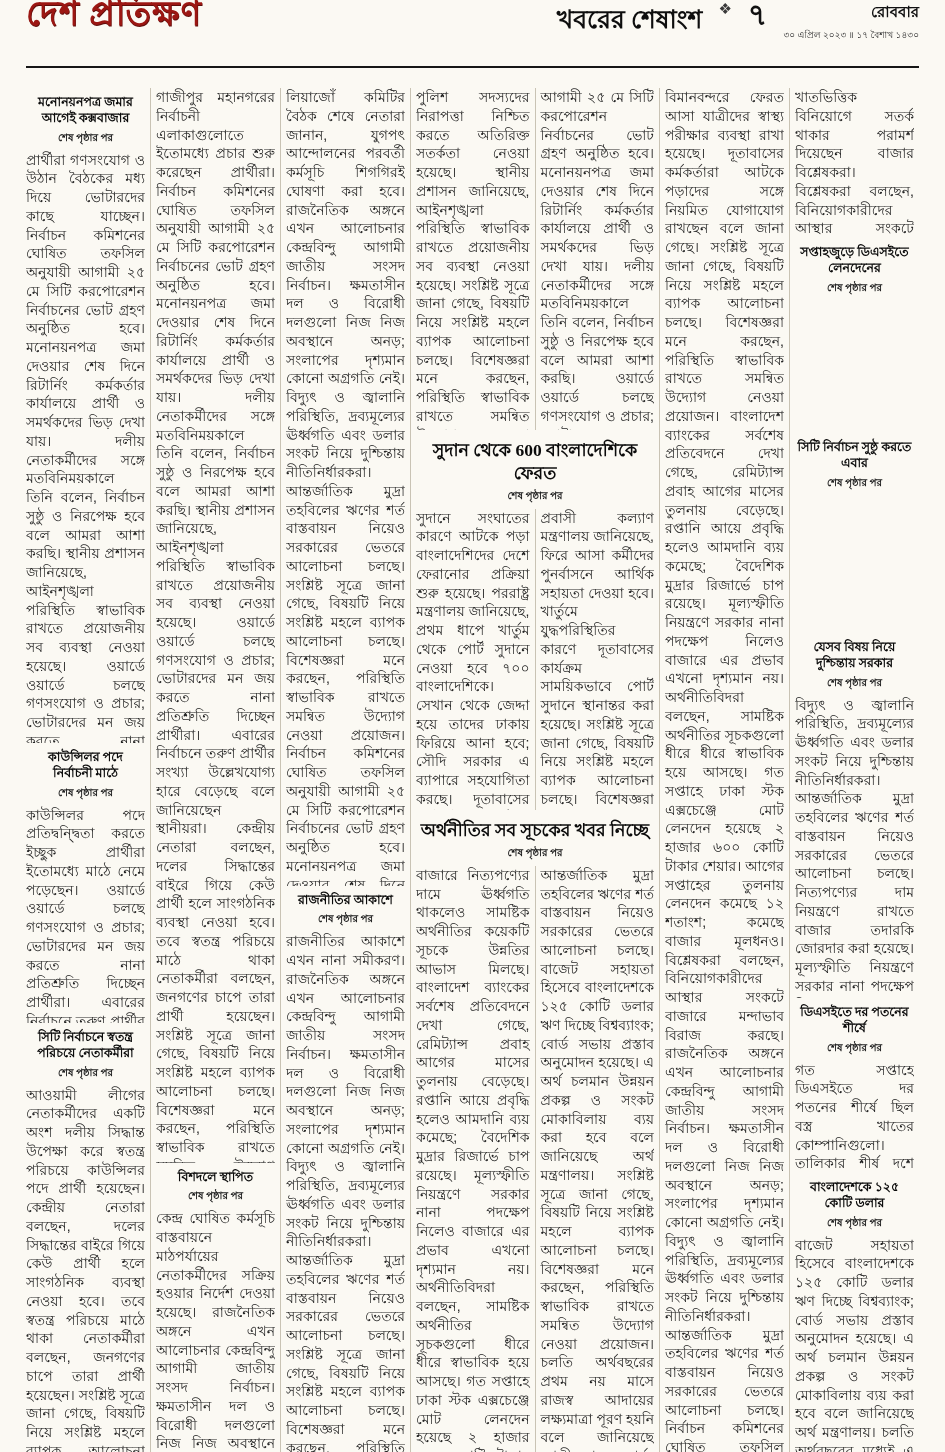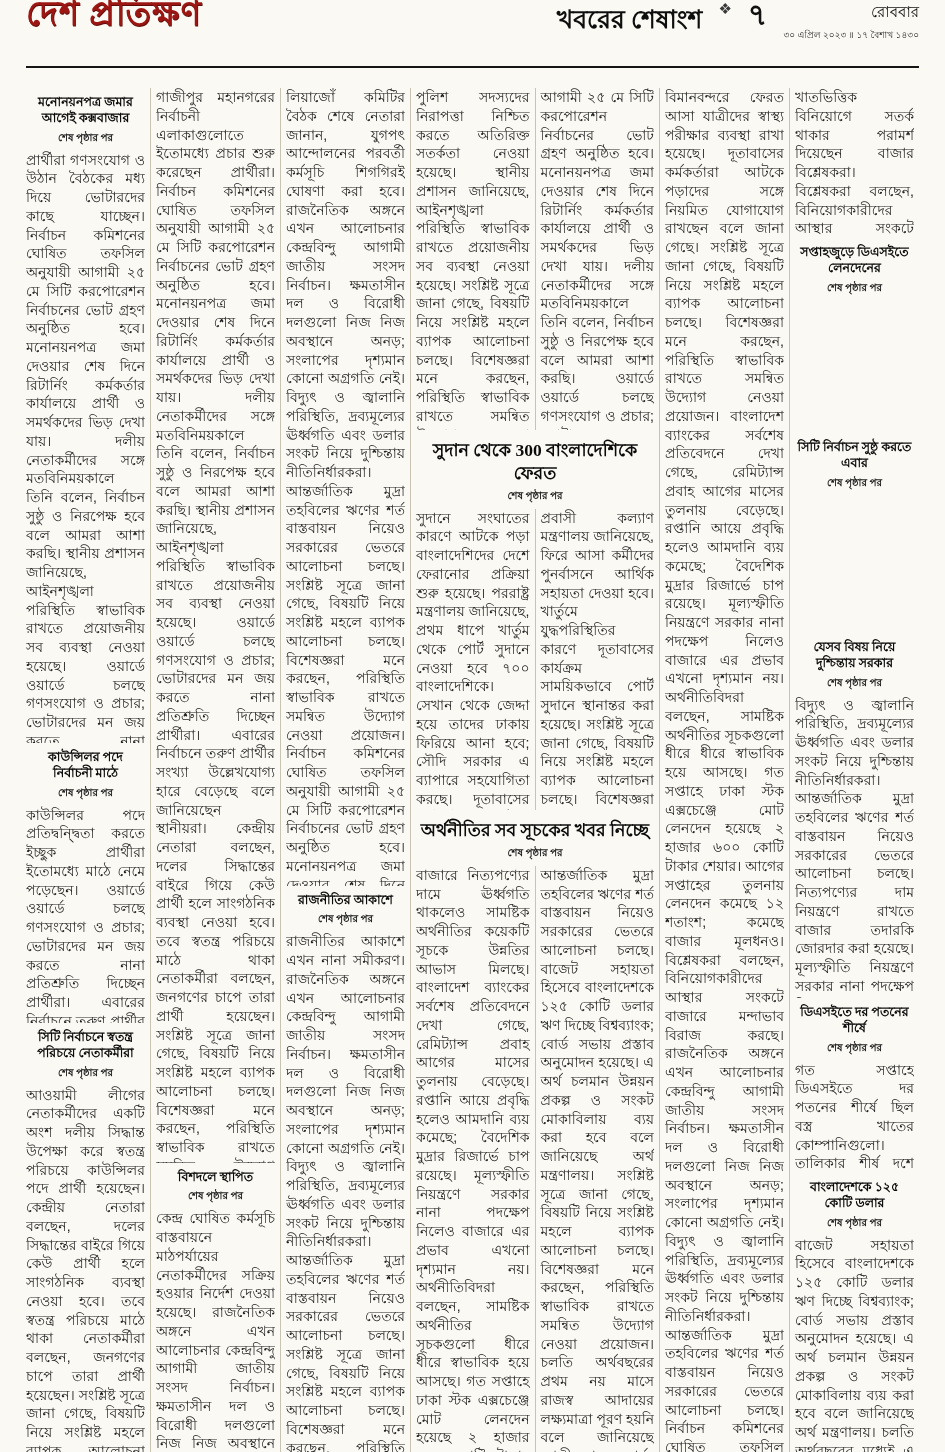--- a/index.html
+++ b/index.html
@@ -12,21 +12,21 @@
   
   .header { display:flex; align-items:flex-end; justify-content:space-between; height:56px; padding-bottom:22px; }
   .brand { display:flex; flex-direction:column; }
   .tagline { font-size:7.5px; color:#6b6257; letter-spacing:2px; margin-bottom:1px; }
   .brand-name { font-size:34px; font-weight:bold; color:#9c1713; letter-spacing:1px; text-shadow:0.5px 0.5px 0 #5e0d0b; font-family:"Liberation Serif","DejaVu Serif",serif; }
   .header-right { display:flex; gap:16px; }
   .section-title { font-size:25px; font-weight:bold; color:#0e0e0e; font-family:"Liberation Serif","DejaVu Serif",serif; }
   .ornament { font-size:15px; color:#3a3a3a; padding-bottom:3px; }
   .page-number { font-size:30px; font-weight:bold; color:#111; line-height:1; }
   .date-block { display:flex; flex-direction:column; align-items:flex-end; padding-bottom:1px; }
-  .day { font-size:15px; font-weight:normal; color:#111; }
+  .day { font-size:15px; font-weight:bold; color:#111; }
   .date { font-size:9px; color:#222; margin-top:3px; }
   .header-rule { border-top:2.5px solid #161616; }
   
   .columns { display:flex; height:1368px; margin-top:20px; }
   .col { flex:1 1 0; padding:0 5px; border-left:1px solid #c9c3b4; display:flex; flex-direction:column; overflow:hidden; min-width:0; }
   .col:first-child { border-left:none; padding-left:0; }
   .col-wide { flex:2 1 0; }
   .block { overflow:hidden; display:flex; flex-direction:column; flex:0 0 auto; }
   .block.fill { flex:1 1 auto; }
   .headline { font-weight:bold; text-align:center; font-size:12.5px; line-height:1.3; padding:6px 2px 2px; color:#0b0b0b; font-family:"Liberation Serif","DejaVu Serif",serif; }
@@ -98,21 +98,21 @@
         <div class="continued">শেষ পৃষ্ঠার পর</div>
         <div class="body-text">রাজনীতির আকাশে এখন নানা সমীকরণ। রাজনৈতিক অঙ্গনে এখন আলোচনার কেন্দ্রবিন্দু আগামী জাতীয় সংসদ নির্বাচন। ক্ষমতাসীন দল ও বিরোধী দলগুলো নিজ নিজ অবস্থানে অনড়; সংলাপের দৃশ্যমান কোনো অগ্রগতি নেই। বিদ্যুৎ ও জ্বালানি পরিস্থিতি, দ্রব্যমূল্যের ঊর্ধ্বগতি এবং ডলার সংকট নিয়ে দুশ্চিন্তায় নীতিনির্ধারকরা। আন্তর্জাতিক মুদ্রা তহবিলের ঋণের শর্ত বাস্তবায়ন নিয়েও সরকারের ভেতরে আলোচনা চলছে। সংশ্লিষ্ট সূত্রে জানা গেছে, বিষয়টি নিয়ে সংশ্লিষ্ট মহলে ব্যাপক আলোচনা চলছে। বিশেষজ্ঞরা মনে করছেন, পরিস্থিতি স্বাভাবিক রাখতে সমন্বিত উদ্যোগ নেওয়া প্রয়োজন। কেন্দ্রীয় নেতারা বলছেন, দলের সিদ্ধান্তের বাইরে গিয়ে কেউ প্রার্থী হলে সাংগঠনিক ব্যবস্থা নেওয়া হবে। তবে স্বতন্ত্র পরিচয়ে মাঠে থাকা নেতাকর্মীরা বলছেন, জনগণের চাপে তারা প্রার্থী হয়েছেন। আগামী দিনের কর্মসূচি নিয়ে দলগুলোর ভেতরে চলছে হিসাব-নিকাশ।</div>
       </article>
     </section>
 
     <section class="col col-wide">
       <article class="block" style="height:342px">
         <div class="body-text two-col">পুলিশ সদস্যদের নিরাপত্তা নিশ্চিত করতে অতিরিক্ত সতর্কতা নেওয়া হয়েছে। স্থানীয় প্রশাসন জানিয়েছে, আইনশৃঙ্খলা পরিস্থিতি স্বাভাবিক রাখতে প্রয়োজনীয় সব ব্যবস্থা নেওয়া হয়েছে। সংশ্লিষ্ট সূত্রে জানা গেছে, বিষয়টি নিয়ে সংশ্লিষ্ট মহলে ব্যাপক আলোচনা চলছে। বিশেষজ্ঞরা মনে করছেন, পরিস্থিতি স্বাভাবিক রাখতে সমন্বিত উদ্যোগ নেওয়া প্রয়োজন। নির্বাচন কমিশনের কর্মকর্তারা জানান, মনোনয়নপত্র যাচাই-বাছাই শেষে বৈধ প্রার্থীদের তালিকা প্রকাশ করা হবে। প্রতীক বরাদ্দের পর শুরু হবে আনুষ্ঠানিক প্রচার। নির্বাচন কমিশনের ঘোষিত তফসিল অনুযায়ী আগামী ২৫ মে সিটি করপোরেশন নির্বাচনের ভোট গ্রহণ অনুষ্ঠিত হবে। মনোনয়নপত্র জমা দেওয়ার শেষ দিনে রিটার্নিং কর্মকর্তার কার্যালয়ে প্রার্থী ও সমর্থকদের ভিড় দেখা যায়। দলীয় নেতাকর্মীদের সঙ্গে মতবিনিময়কালে তিনি বলেন, নির্বাচন সুষ্ঠু ও নিরপেক্ষ হবে বলে আমরা আশা করছি। ওয়ার্ডে ওয়ার্ডে চলছে গণসংযোগ ও প্রচার; ভোটারদের মন জয় করতে নানা প্রতিশ্রুতি দিচ্ছেন প্রার্থীরা। এবারের নির্বাচনে তরুণ প্রার্থীর সংখ্যা উল্লেখযোগ্য হারে বেড়েছে বলে জানিয়েছেন স্থানীয়রা। প্রশাসনের পক্ষ থেকে সার্বিক প্রস্তুতি সম্পন্ন বলে জানানো হয়েছে।</div>
       </article>
       <article class="block" style="height:380px">
-        <div class="headline big">সুদান থেকে 300 বাংলাদেশিকে ফেরত</div>
+        <div class="headline big">সুদান থেকে 600 বাংলাদেশিকে ফেরত</div>
         <div class="continued">শেষ পৃষ্ঠার পর</div>
         <div class="body-text two-col">সুদানে সংঘাতের কারণে আটকে পড়া বাংলাদেশিদের দেশে ফেরানোর প্রক্রিয়া শুরু হয়েছে। পররাষ্ট্র মন্ত্রণালয় জানিয়েছে, প্রথম ধাপে খার্তুম থেকে পোর্ট সুদানে নেওয়া হবে ৭০০ বাংলাদেশিকে। সেখান থেকে জেদ্দা হয়ে তাদের ঢাকায় ফিরিয়ে আনা হবে; সৌদি সরকার এ ব্যাপারে সহযোগিতা করছে। দূতাবাসের কর্মকর্তারা আটকে পড়াদের সঙ্গে নিয়মিত যোগাযোগ রাখছেন বলে জানা গেছে। আন্তর্জাতিক অভিবাসন সংস্থার সহায়তায় ফেরত আসা কর্মীদের বিমানবন্দরে স্বাগত জানানো হবে। প্রবাসী কল্যাণ মন্ত্রণালয় জানিয়েছে, ফিরে আসা কর্মীদের পুনর্বাসনে আর্থিক সহায়তা দেওয়া হবে। খার্তুমে যুদ্ধপরিস্থিতির কারণে দূতাবাসের কার্যক্রম সাময়িকভাবে পোর্ট সুদানে স্থানান্তর করা হয়েছে। সংশ্লিষ্ট সূত্রে জানা গেছে, বিষয়টি নিয়ে সংশ্লিষ্ট মহলে ব্যাপক আলোচনা চলছে। বিশেষজ্ঞরা মনে করছেন, পরিস্থিতি স্বাভাবিক রাখতে সমন্বিত উদ্যোগ নেওয়া প্রয়োজন। পোর্ট সুদান থেকে জেদ্দায় পৌঁছানোর পর বিশেষ ফ্লাইটে তাদের ঢাকায় আনা হবে।</div>
       </article>
       <article class="block fill">
         <div class="headline big">অর্থনীতির সব সূচকের খবর নিচ্ছে</div>
         <div class="continued">শেষ পৃষ্ঠার পর</div>
         <div class="body-text two-col">বাজারে নিত্যপণ্যের দামে ঊর্ধ্বগতি থাকলেও সামষ্টিক অর্থনীতির কয়েকটি সূচকে উন্নতির আভাস মিলছে। বাংলাদেশ ব্যাংকের সর্বশেষ প্রতিবেদনে দেখা গেছে, রেমিট্যান্স প্রবাহ আগের মাসের তুলনায় বেড়েছে। রপ্তানি আয়ে প্রবৃদ্ধি হলেও আমদানি ব্যয় কমেছে; বৈদেশিক মুদ্রার রিজার্ভে চাপ রয়েছে। মূল্যস্ফীতি নিয়ন্ত্রণে সরকার নানা পদক্ষেপ নিলেও বাজারে এর প্রভাব এখনো দৃশ্যমান নয়। অর্থনীতিবিদরা বলছেন, সামষ্টিক অর্থনীতির সূচকগুলো ধীরে ধীরে স্বাভাবিক হয়ে আসছে। গত সপ্তাহে ঢাকা স্টক এক্সচেঞ্জে মোট লেনদেন হয়েছে ২ হাজার ৬০০ কোটি টাকার শেয়ার। আগের সপ্তাহের তুলনায় লেনদেন কমেছে ১২ শতাংশ; কমেছে বাজার মূলধনও। বিশ্লেষকরা বলছেন, বিনিয়োগকারীদের আস্থার সংকটে বাজারে মন্দাভাব বিরাজ করছে। বিদ্যুৎ ও জ্বালানি পরিস্থিতি, দ্রব্যমূল্যের ঊর্ধ্বগতি এবং ডলার সংকট নিয়ে দুশ্চিন্তায় নীতিনির্ধারকরা। আন্তর্জাতিক মুদ্রা তহবিলের ঋণের শর্ত বাস্তবায়ন নিয়েও সরকারের ভেতরে আলোচনা চলছে। বাজেট সহায়তা হিসেবে বাংলাদেশকে ১২৫ কোটি ডলার ঋণ দিচ্ছে বিশ্বব্যাংক; বোর্ড সভায় প্রস্তাব অনুমোদন হয়েছে। এ অর্থ চলমান উন্নয়ন প্রকল্প ও সংকট মোকাবিলায় ব্যয় করা হবে বলে জানিয়েছে অর্থ মন্ত্রণালয়। সংশ্লিষ্ট সূত্রে জানা গেছে, বিষয়টি নিয়ে সংশ্লিষ্ট মহলে ব্যাপক আলোচনা চলছে। বিশেষজ্ঞরা মনে করছেন, পরিস্থিতি স্বাভাবিক রাখতে সমন্বিত উদ্যোগ নেওয়া প্রয়োজন। চলতি অর্থবছরের প্রথম নয় মাসে রাজস্ব আদায়ের লক্ষ্যমাত্রা পূরণ হয়নি বলে জানিয়েছে জাতীয় রাজস্ব বোর্ড। জ্বালানি তেলের আন্তর্জাতিক বাজারদরের সঙ্গে সমন্বয়ের উদ্যোগ নেওয়া হচ্ছে। খাদ্য মূল্যস্ফীতি নিয়ন্ত্রণে আমদানি শুল্ক কমানোর সুপারিশ করেছে সংশ্লিষ্ট মন্ত্রণালয়। ডলারের বিনিময় হার স্থিতিশীল রাখতে কেন্দ্রীয় ব্যাংক বাজারে হস্তক্ষেপ অব্যাহত রেখেছে।</div>
       </article>
     </section>
 

